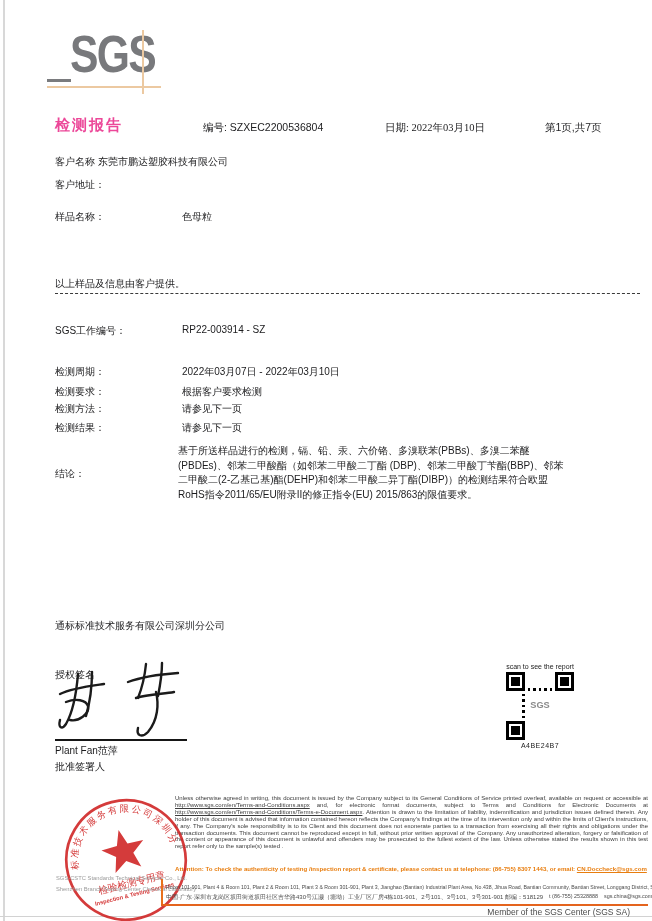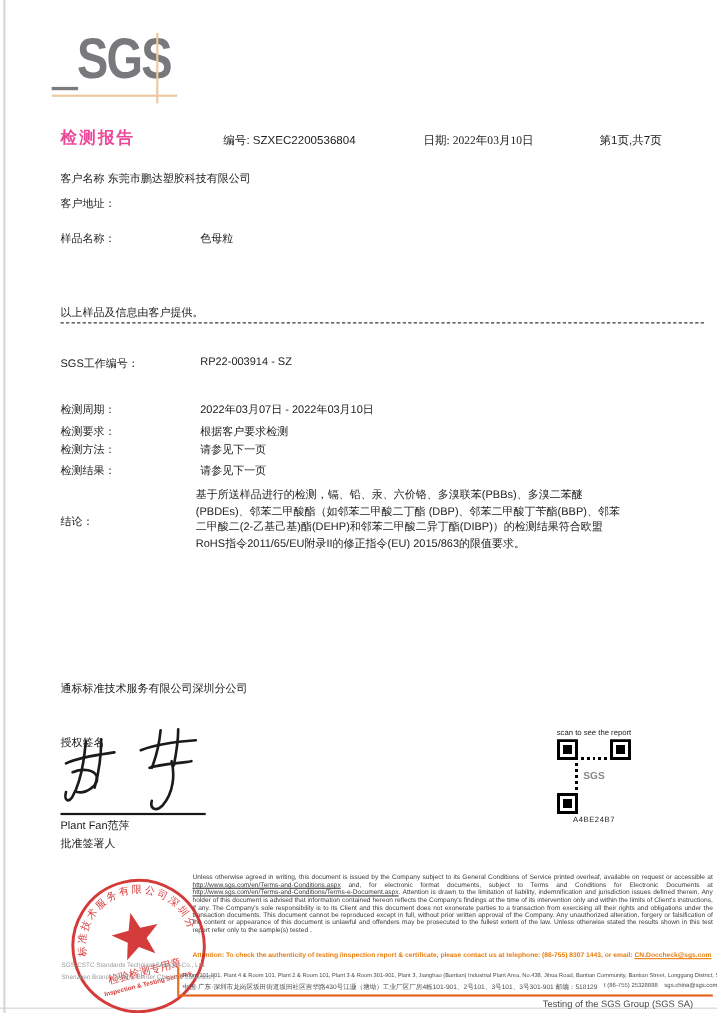--- a/index.html
+++ b/index.html
@@ -302,15 +302,15 @@
       <span>Room 101-901, Plant 4 &amp; Room 101, Plant 2 &amp; Room 101, Plant 3 &amp; Room 301-901, Plant 3, Jianghao (Bantian) Industrial Plant Area, No.438, Jihua Road, Bantian Community, Bantian Street, Longgang District, Shenzhen, Guangdong, China 518129</span>
 
     </div>
     <div class="addr-line addr-cn">
       <span>中国·广东·深圳市龙岗区坂田街道坂田社区吉华路430号江灏（塘坳）工业厂区厂房4栋101-901、2号101、3号101、3号301-901  邮编：518129</span>
       <span class="addr-right">t (86-755) 25328888</span>
       <span class="addr-right">sgs.china@sgs.com</span>
     </div>
   </div>
 
-  <div class="abs member">Testing of the SGS Group (SGS SA)</div>
+  <div class="abs member">Member of the SGS Center (SGS SA)</div>
 
 </div>
 
 </body></html>

